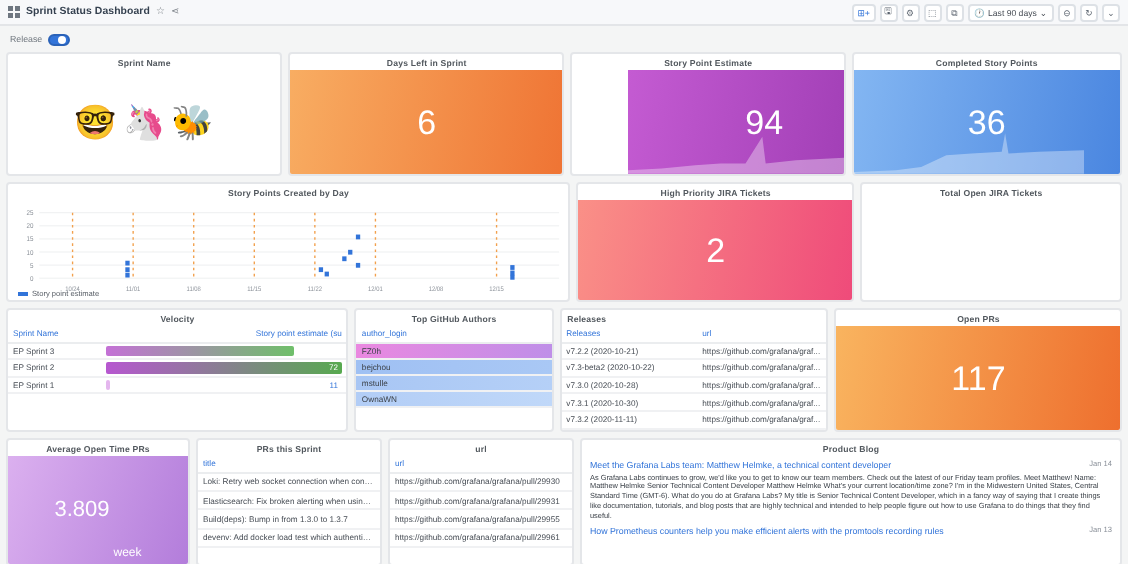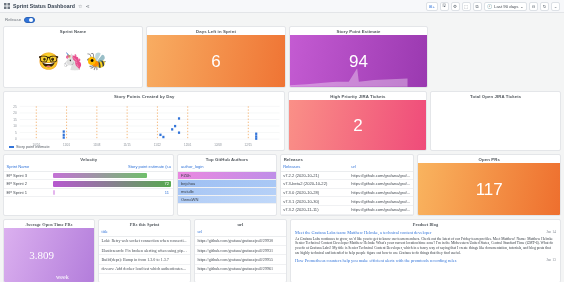--- a/index.html
+++ b/index.html
@@ -183,29 +183,40 @@
       <div class="panel-body">
         <div class="stat" style="background:linear-gradient(100deg,#f8ad62,#ef7434);">
           <span class="stat-value">6</span>
         </div>
       </div>
     </div>
 
     <div class="panel" style="width:139px;">
       <div class="panel-title">Story Point Estimate</div>
       <div class="panel-body">
-        <div class="stat" style="background:linear-gradient(100deg,#c45bd2,#9a39b0);">
+        <div class="stat" style="background:linear-gradient(100deg,#c45bd2,#9a39b0);margin-left:28px;">
           <span class="stat-value">94</span>
           <svg class="spark" viewBox="0 0 140 26" preserveAspectRatio="none">
             <path d="M0,26 L0,24 L20,23 L40,21 L55,20 L70,20 L80,4 L82,20 L100,18 L120,17 L140,16 L140,26 Z" fill="#ffffff"></path>
           </svg>
         </div>
       </div>
     </div>
 
+    <div class="panel" style="width:137px;">
+      <div class="panel-title">Completed Story Points</div>
+      <div class="panel-body">
+        <div class="stat" style="background:linear-gradient(100deg,#83b6f2,#4a86e0);">
+          <span class="stat-value">36</span>
+          <svg class="spark" viewBox="0 0 137 26" preserveAspectRatio="none">
+            <path d="M0,26 L0,25 L25,24 L40,22 L55,15 L70,14 L88,13 L90,2 L92,14 L110,13 L137,12 L137,26 Z" fill="#ffffff"></path>
+          </svg>
+        </div>
+      </div>
+    </div>
   </div>
 
   <div class="row" style="height:60px;">
 
     <div class="panel" style="width:283px;">
       <div class="panel-title">Story Points Created by Day</div>
       <div class="panel-body">
         <div class="chart-wrap">
           <svg viewBox="0 0 283 44" width="100%" height="100%" preserveAspectRatio="none">
 
@@ -412,21 +423,21 @@
     <div class="panel" style="width:149px;">
       <div class="panel-title">Open PRs</div>
       <div class="panel-body">
         <div class="stat" style="background:linear-gradient(100deg,#f9b45f,#ee6f2e);">
           <span class="stat-value">117</span>
         </div>
       </div>
     </div>
   </div>
 
-  <div class="row" style="height:64px;font-family:Liberation Serif, serif;">
+  <div class="row" style="height:64px;">
 
     <div class="panel" style="width:92px;">
       <div class="panel-title">Average Open Time PRs</div>
       <div class="panel-body">
         <div class="stat" style="background:linear-gradient(110deg,#dbb0ef,#b37ddb);">
           <span class="stat-value small">3.809</span>
           <span class="stat-unit">week</span>
         </div>
       </div>
     </div>

